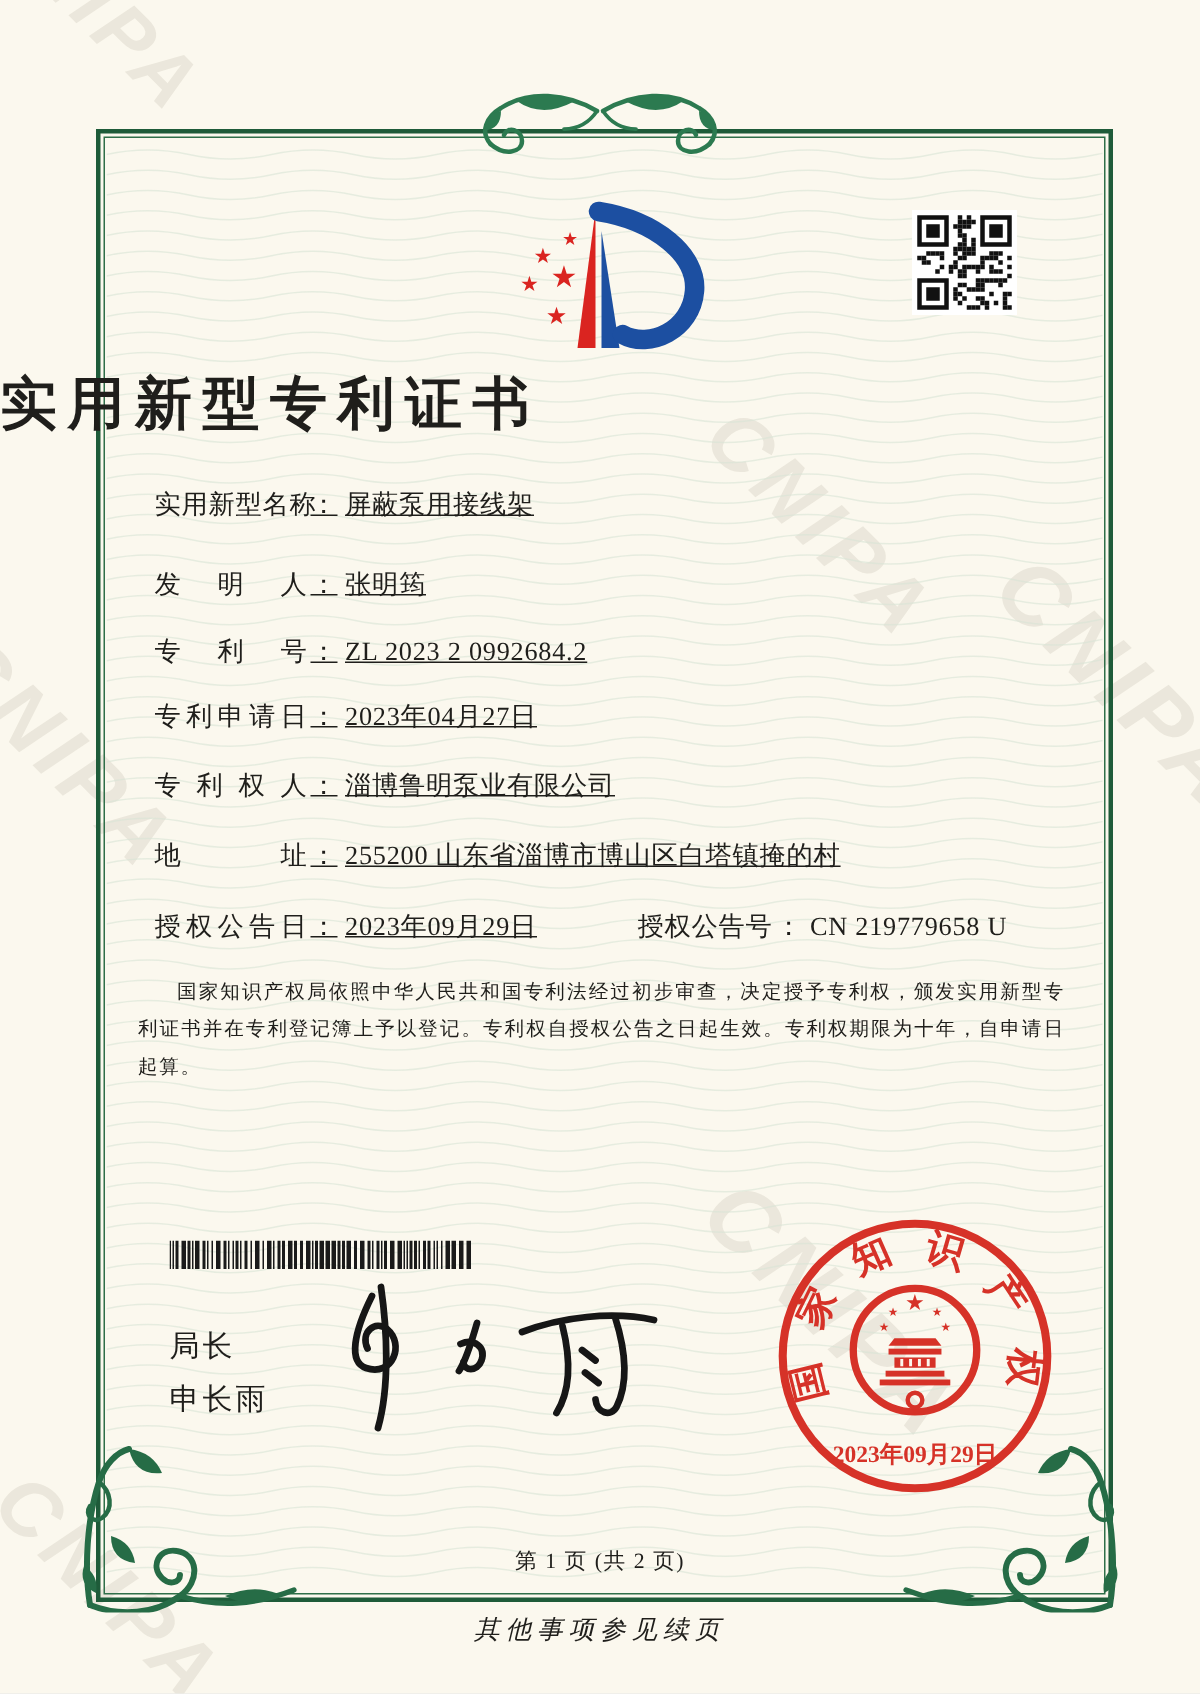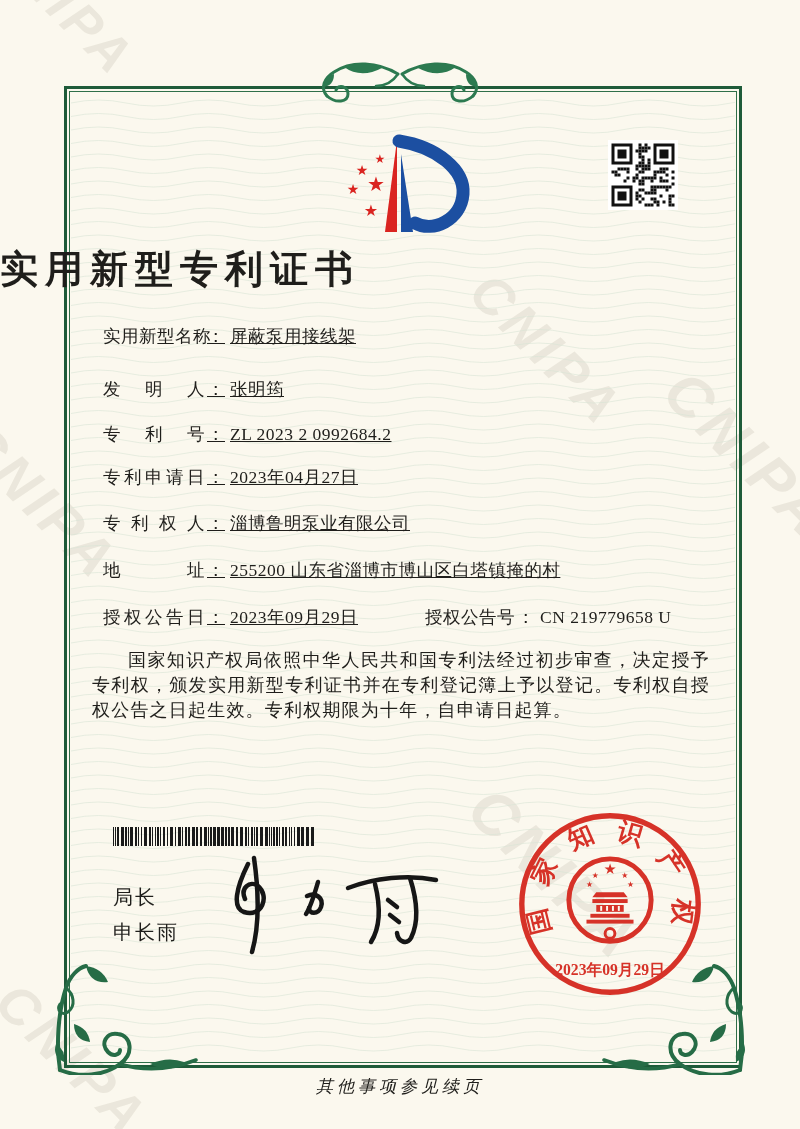--- a/index.html
+++ b/index.html
@@ -18,21 +18,21 @@
   
   .cert-no{position:absolute;left:103px;top:140px;font-size:17.5px;letter-spacing:1.5px;z-index:5;}
   .qr-box{position:absolute;left:608px;top:140px;width:70px;height:70px;background:#fff;z-index:5;}
   .logo{position:absolute;left:333px;top:132px;z-index:5;}
   .doc-title{position:absolute;left:0;right:0;top:244px;text-align:left;
              font-size:38px;font-weight:bold;letter-spacing:7px;z-index:5;}
   .row{position:absolute;left:103px;font-size:17.5px;white-space:nowrap;letter-spacing:.5px;z-index:5;text-decoration:underline;}
   .flabel{display:inline-block;width:102px;text-align:justify;text-align-last:justify;vertical-align:bottom;}
   .fsep{margin:0 5px 0 2px;}
   .second-pair{position:absolute;left:302px;top:0;white-space:nowrap;margin-left:20px;}
-  .para{position:absolute;left:92px;width:618px;font-size:18px;line-height:25px;
+  .para{position:absolute;left:92px;width:618px;font-size:13px;line-height:25px;
         text-align:justify;text-indent:2em;letter-spacing:1.2px;z-index:5;}
   #barcode{position:absolute;left:113px;top:827px;z-index:5;}
   .officer{position:absolute;left:113px;font-size:20px;letter-spacing:2px;z-index:5;
            font-family:"Liberation Sans","DejaVu Sans",sans-serif;}
   .signature{position:absolute;left:212px;top:852px;z-index:6;}
   .seal{position:absolute;left:512px;top:806px;z-index:8;opacity:.95;}
   .page-num{position:absolute;left:0;right:0;top:1031px;text-align:center;font-size:14.5px;
             letter-spacing:1px;z-index:5;}
   .cont-note{position:absolute;left:0;right:0;top:1075px;text-align:center;font-size:17px;
              font-style:italic;letter-spacing:4px;z-index:5;}
@@ -436,15 +436,16 @@
       <rect x="96" y="102" width="2" height="5" fill="#fbf8ee"></rect>
       <rect x="102" y="102" width="2" height="5" fill="#fbf8ee"></rect>
       <rect x="108" y="102" width="2" height="5" fill="#fbf8ee"></rect>
       <rect x="80" y="110" width="40" height="4"></rect>
       <rect x="76" y="116" width="48" height="4"></rect>
       <circle cx="100" cy="130" r="5" fill="none" stroke="#d5281e" stroke-width="3"></circle>
     </g>
     <text x="100" y="172" text-anchor="middle" font-size="16" font-weight="bold" fill="#d5281e">2023年09月29日</text>
   </svg>
 
+  <div class="page-num">第 1 页 (共 2 页)</div>
   <div class="cont-note">其他事项参见续页</div>
 
 </div>
 
 </body></html>

